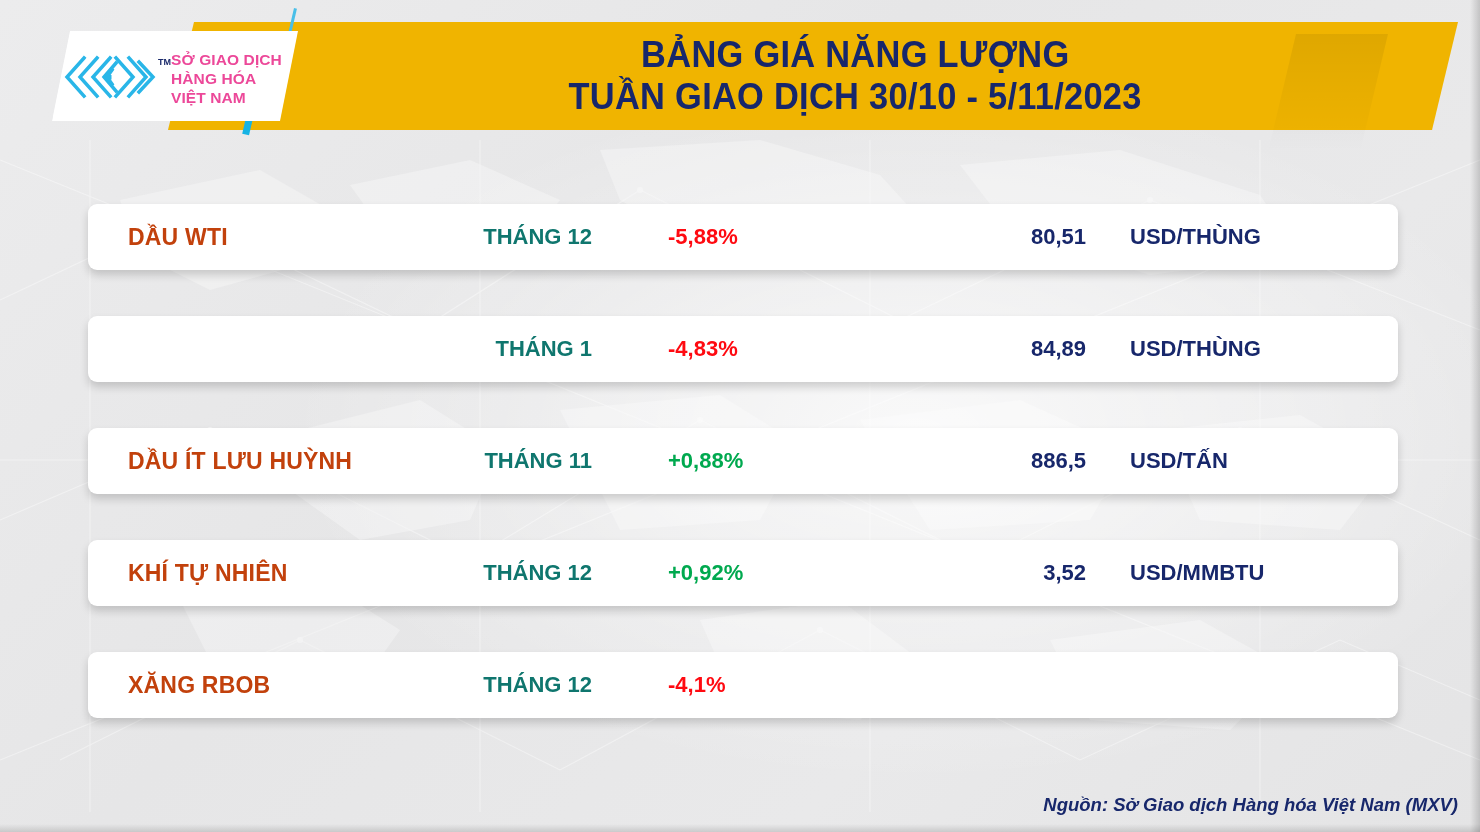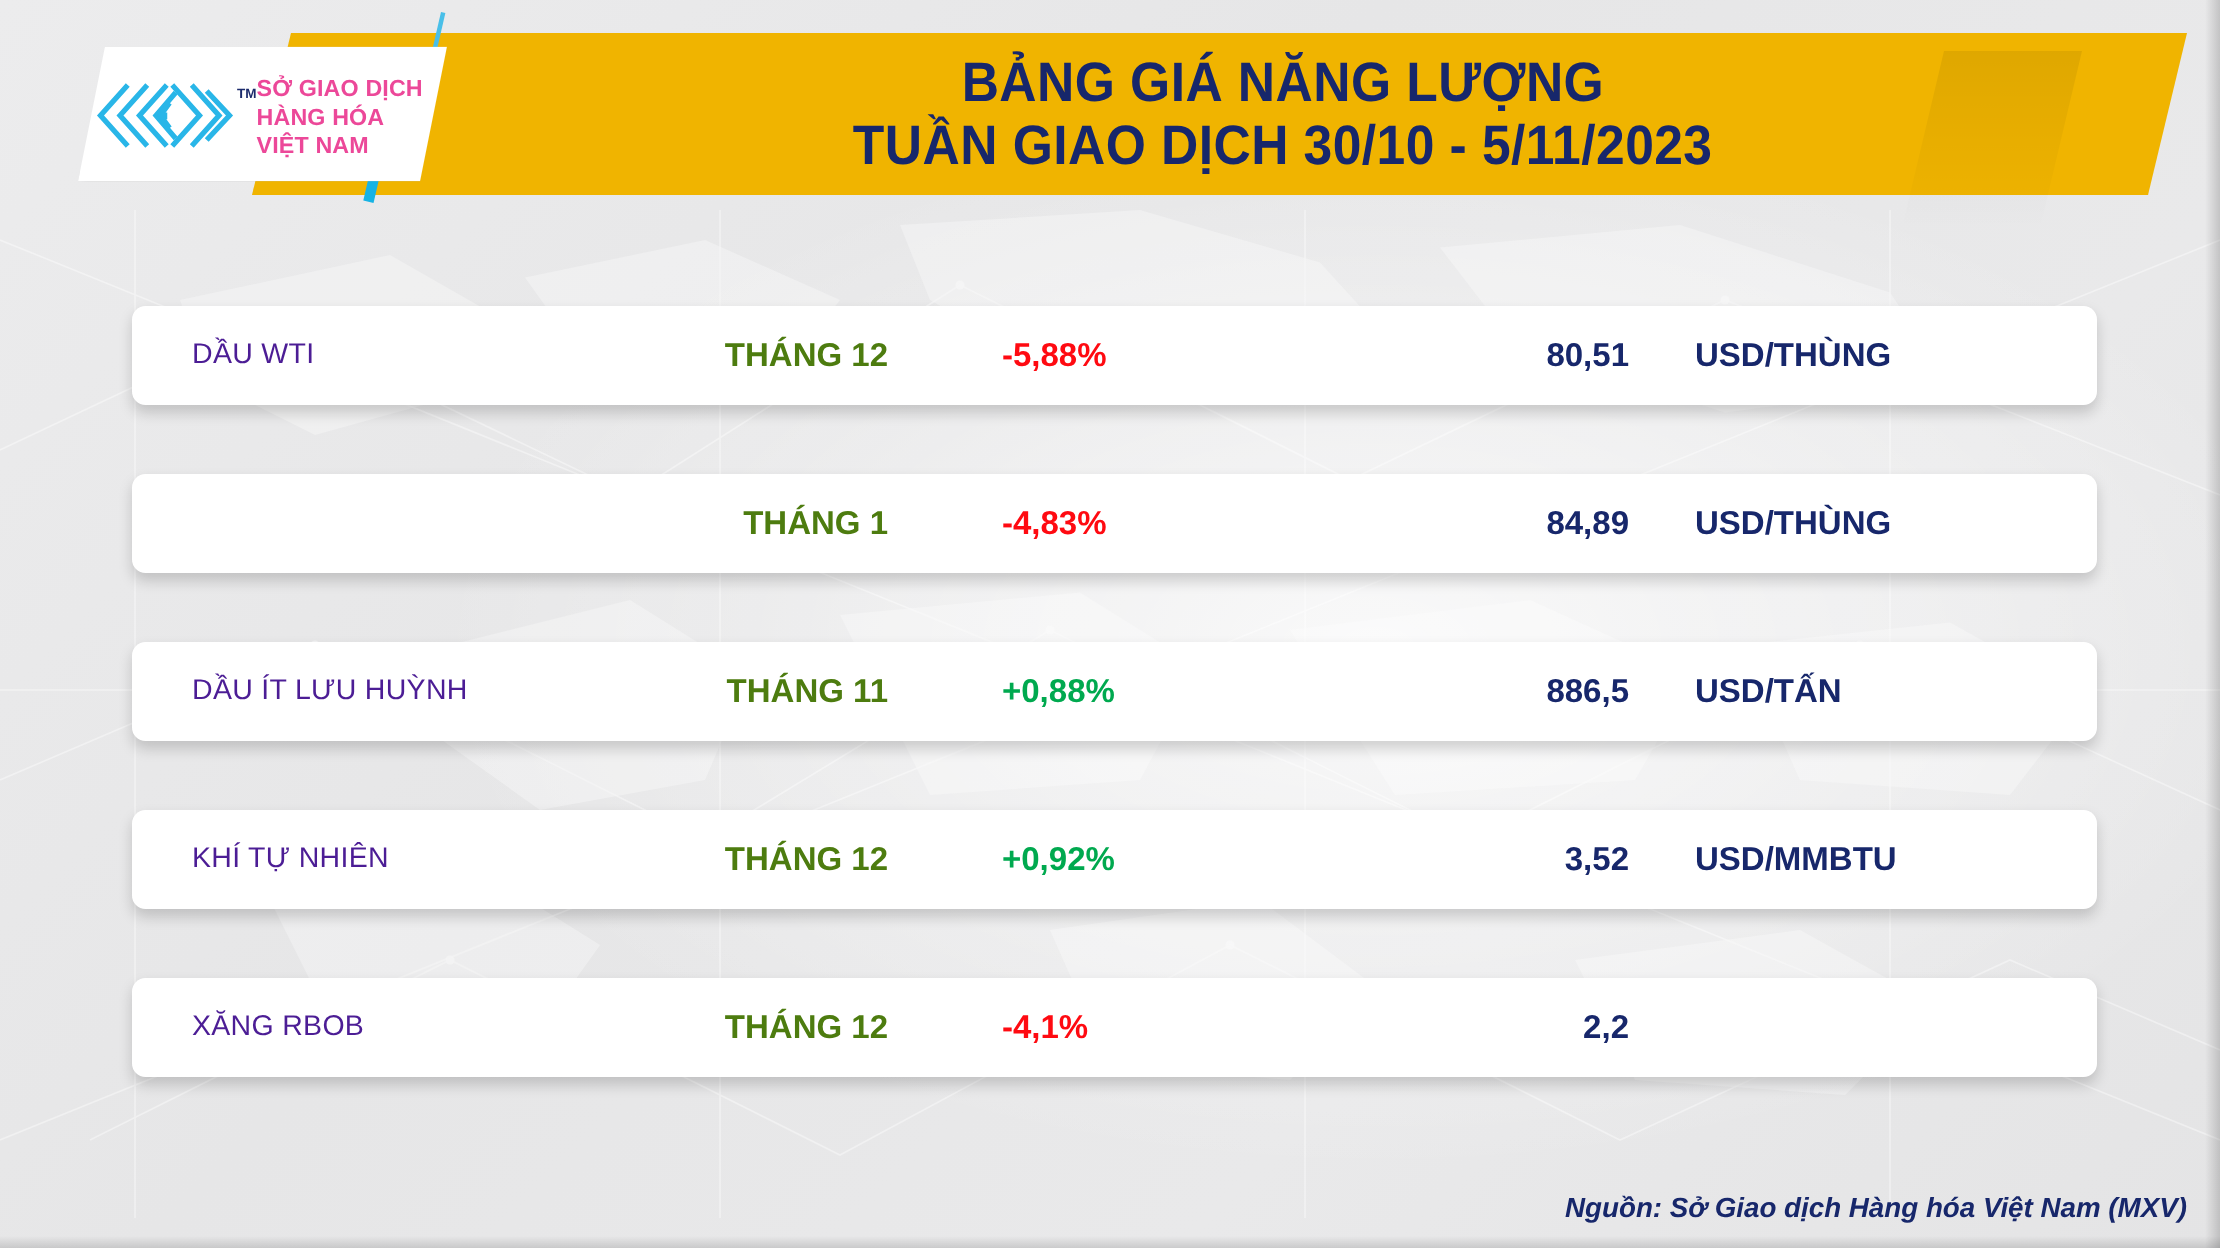--- a/index.html
+++ b/index.html
@@ -93,26 +93,26 @@
   .rows{position:absolute;left:88px;top:204px;width:1310px;}
   .row{
     position:relative;height:66px;margin-bottom:46px;
     background:#ffffff;border-radius:9px;
     box-shadow:0 5px 9px rgba(0,0,0,.17);
     display:flex;align-items:center;
   }
   .row:last-child{margin-bottom:0;}
   .c-name{
     position:absolute;left:40px;width:330px;
-    font-size:19px;font-weight:normal;color:#4c1d95;
+    font-size:23px;font-weight:bold;color:#c2410c;
     letter-spacing:.2px;white-space:nowrap;
   }
   .c-month{
     position:absolute;left:224px;width:280px;text-align:right;
-    font-size:22px;font-weight:bold;color:#4d7c0f;white-space:nowrap;
+    font-size:22px;font-weight:bold;color:#0f766e;white-space:nowrap;
   }
   .c-change{
     position:absolute;left:580px;width:180px;text-align:left;
     font-size:22px;font-weight:bold;white-space:nowrap;
   }
   .c-change.down{color:#ff0a11;}
   .c-change.up{color:#00a94f;}
   .c-price{
     position:absolute;left:800px;width:198px;text-align:right;
     font-size:22px;font-weight:bold;color:#17276b;white-space:nowrap;
@@ -244,21 +244,20 @@
       <div class="c-month">THÁNG 12</div>
       <div class="c-change up">+0,92%</div>
       <div class="c-price">3,52</div>
       <div class="c-unit">USD/MMBTU</div>
     </div>
 
     <div class="row">
       <div class="c-name">XĂNG RBOB</div>
       <div class="c-month">THÁNG 12</div>
       <div class="c-change down">-4,1%</div>
-      <div class="c-price">2,2</div>
     </div>
 
   </div>
 
   <div class="source">Nguồn: Sở Giao dịch Hàng hóa Việt Nam (MXV)</div>
 
   <div class="edge-shadow"></div>
   <div class="edge-shadow-b"></div>
 </div>
 

